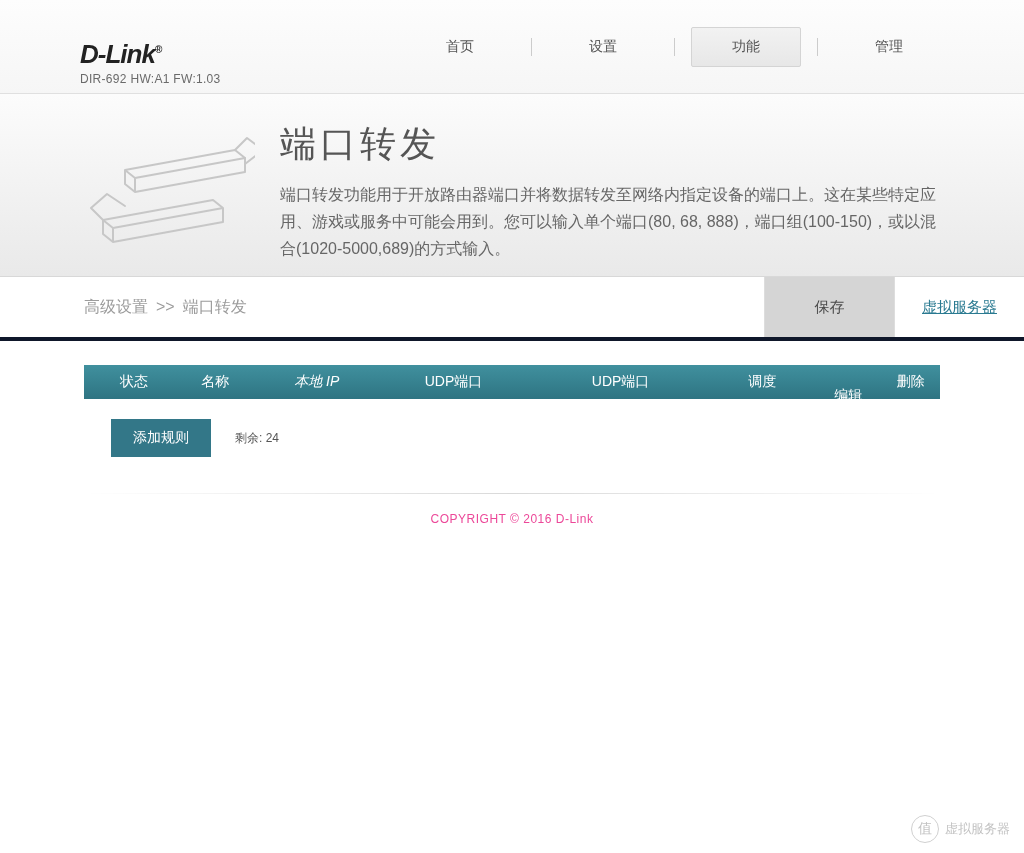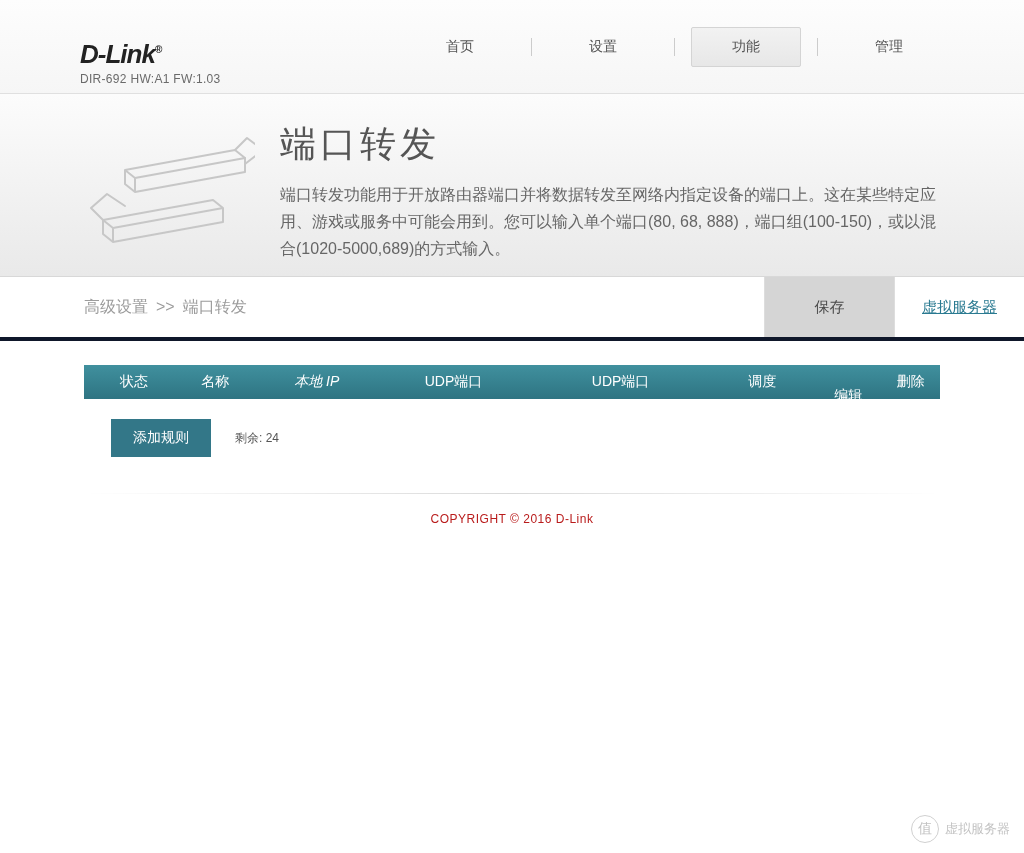--- a/index.html
+++ b/index.html
@@ -113,21 +113,21 @@
   color:#fff;
   font-size:14px;
   padding:10px 22px;
   cursor:pointer;
   border:none;
   margin-left:27px;
 }
 .remaining { font-size:12px; color:#555; }
 
 .divider-line { margin: 36px 84px 0 84px; height:1px; background:linear-gradient(to right, rgba(0,0,0,0), rgba(0,0,0,0.15), rgba(0,0,0,0)); }
-.copyright { text-align:center; font-size:12px; color:#b91c1c; margin-top:18px; letter-spacing:0.5px; }
+.copyright { text-align:center; font-size:12px; color:#ec4899; margin-top:18px; letter-spacing:0.5px; }
 
 
 .watermark {
   position:absolute;
   right:14px; bottom:10px;
   display:flex; align-items:center; gap:6px;
   color:#b8b8b8; font-size:13px;
   opacity:0.85;
 }
 .wm-circle {

